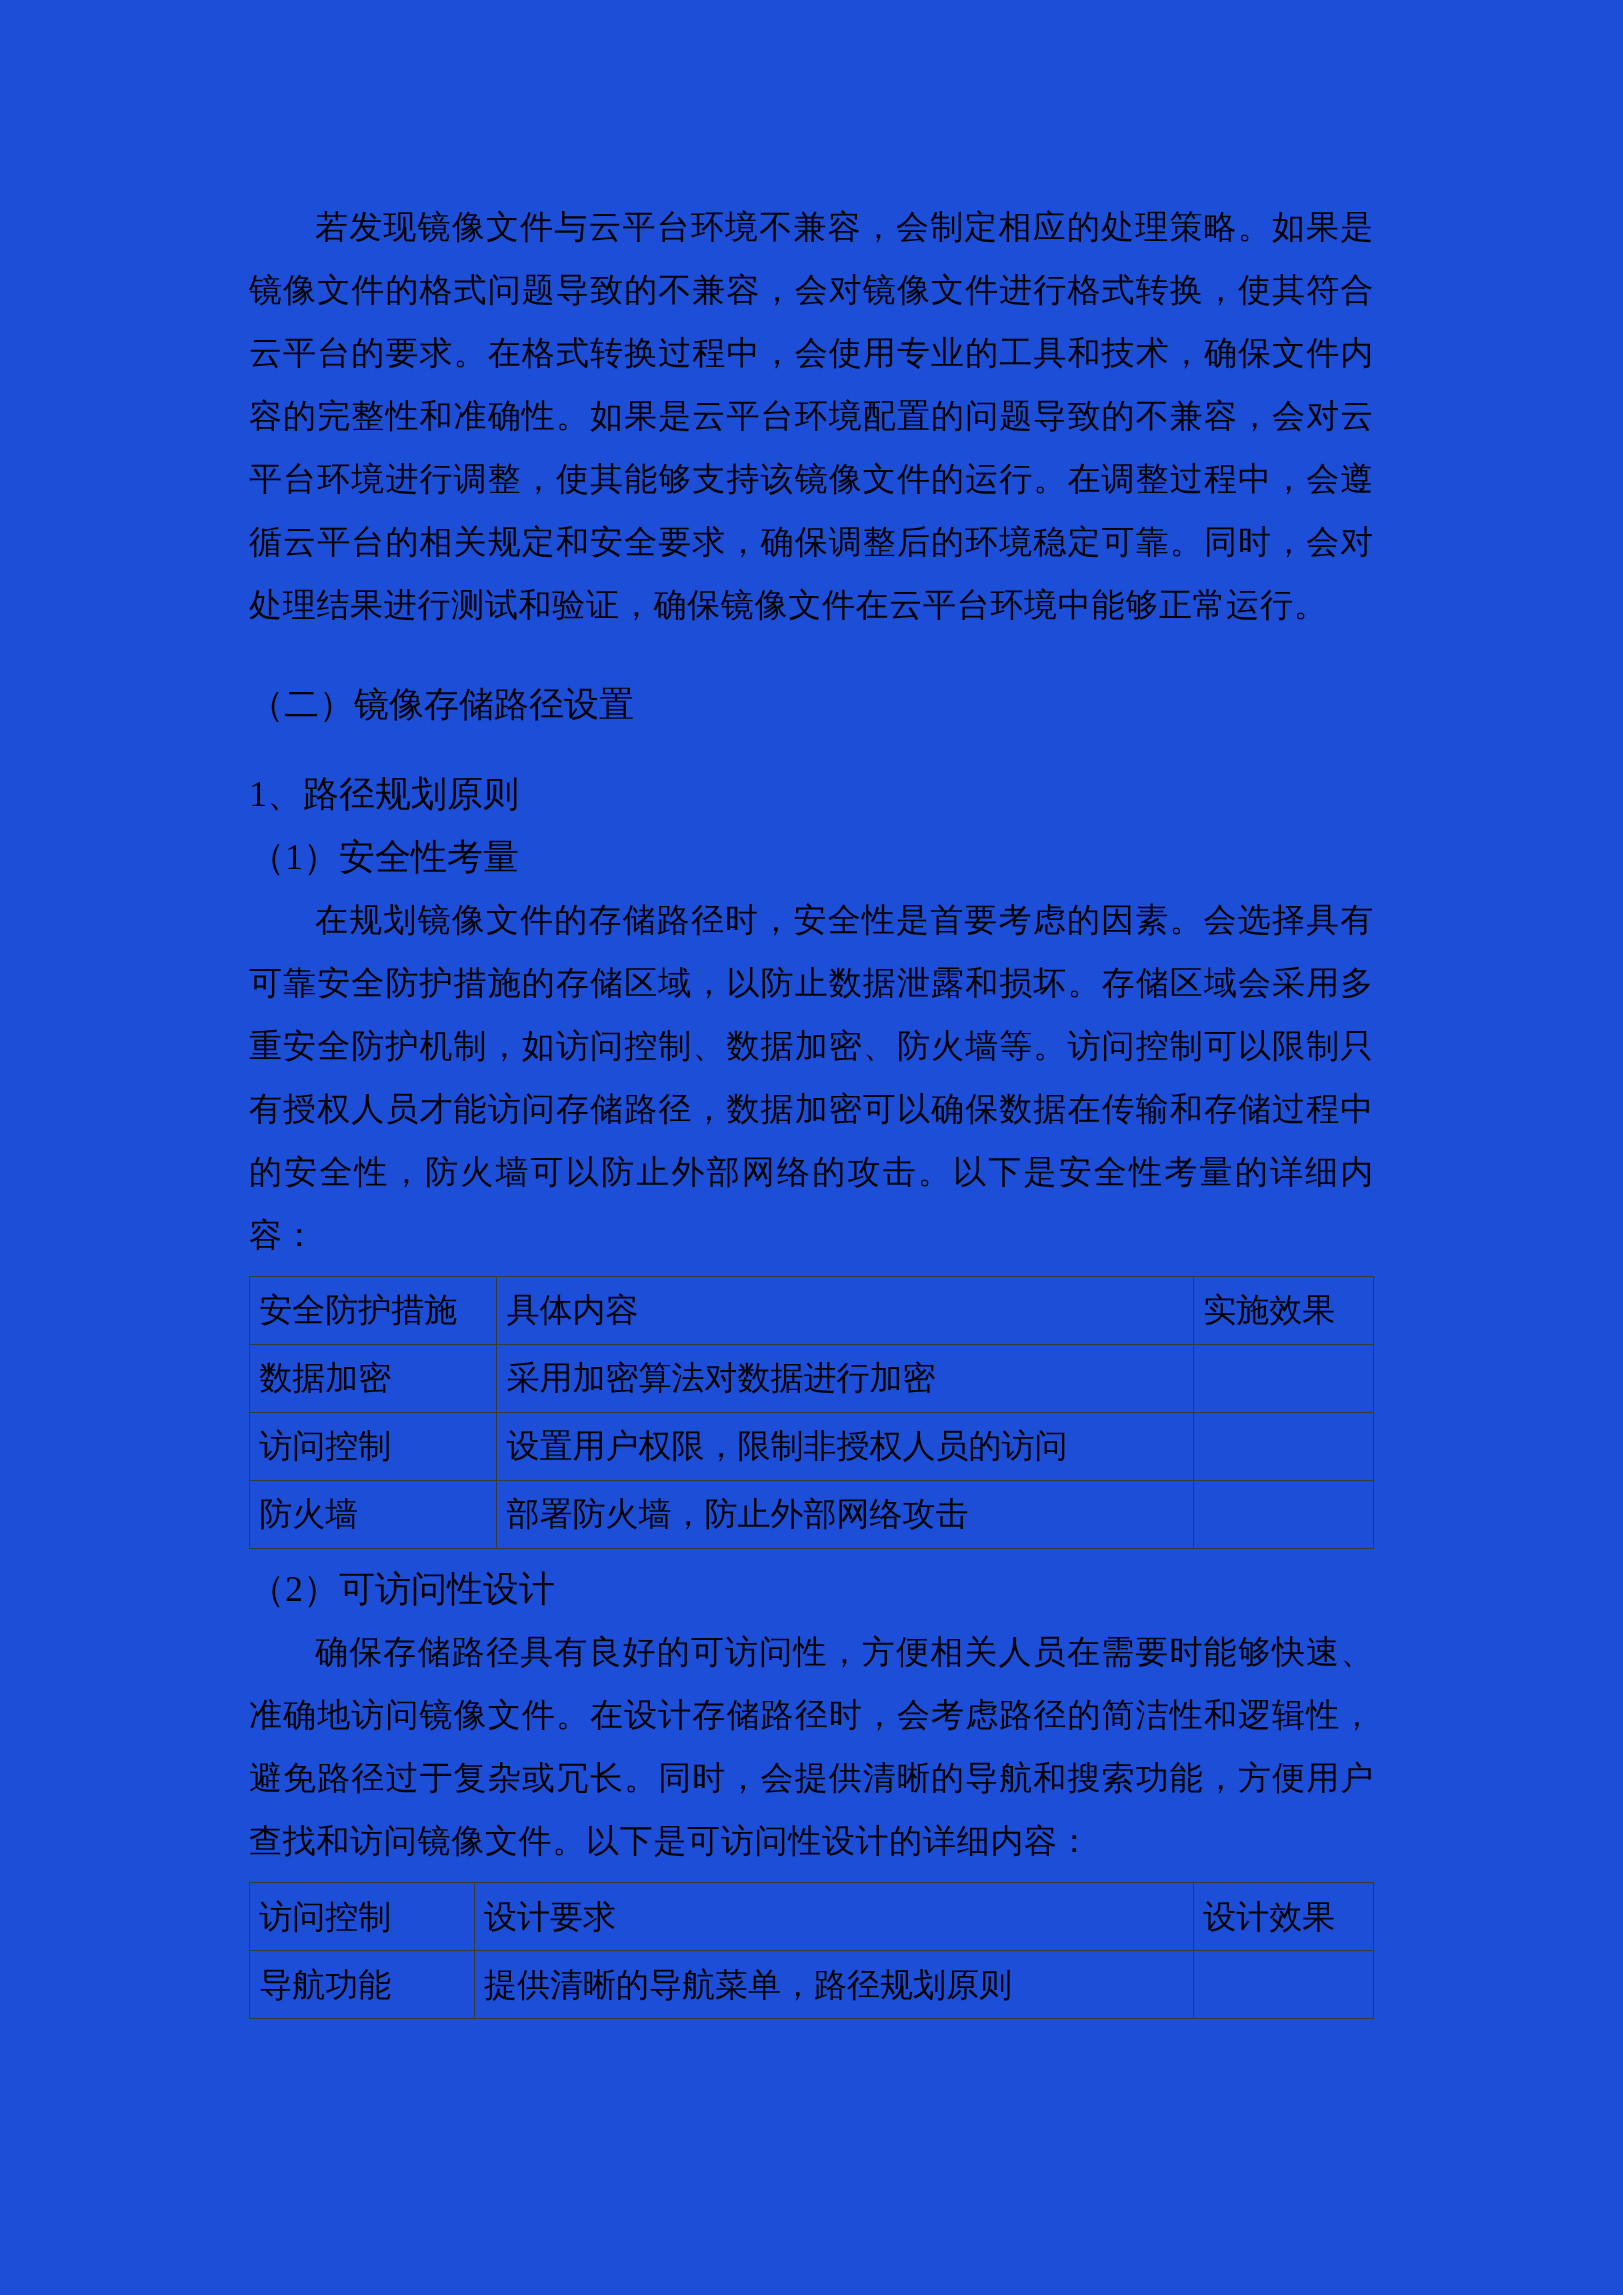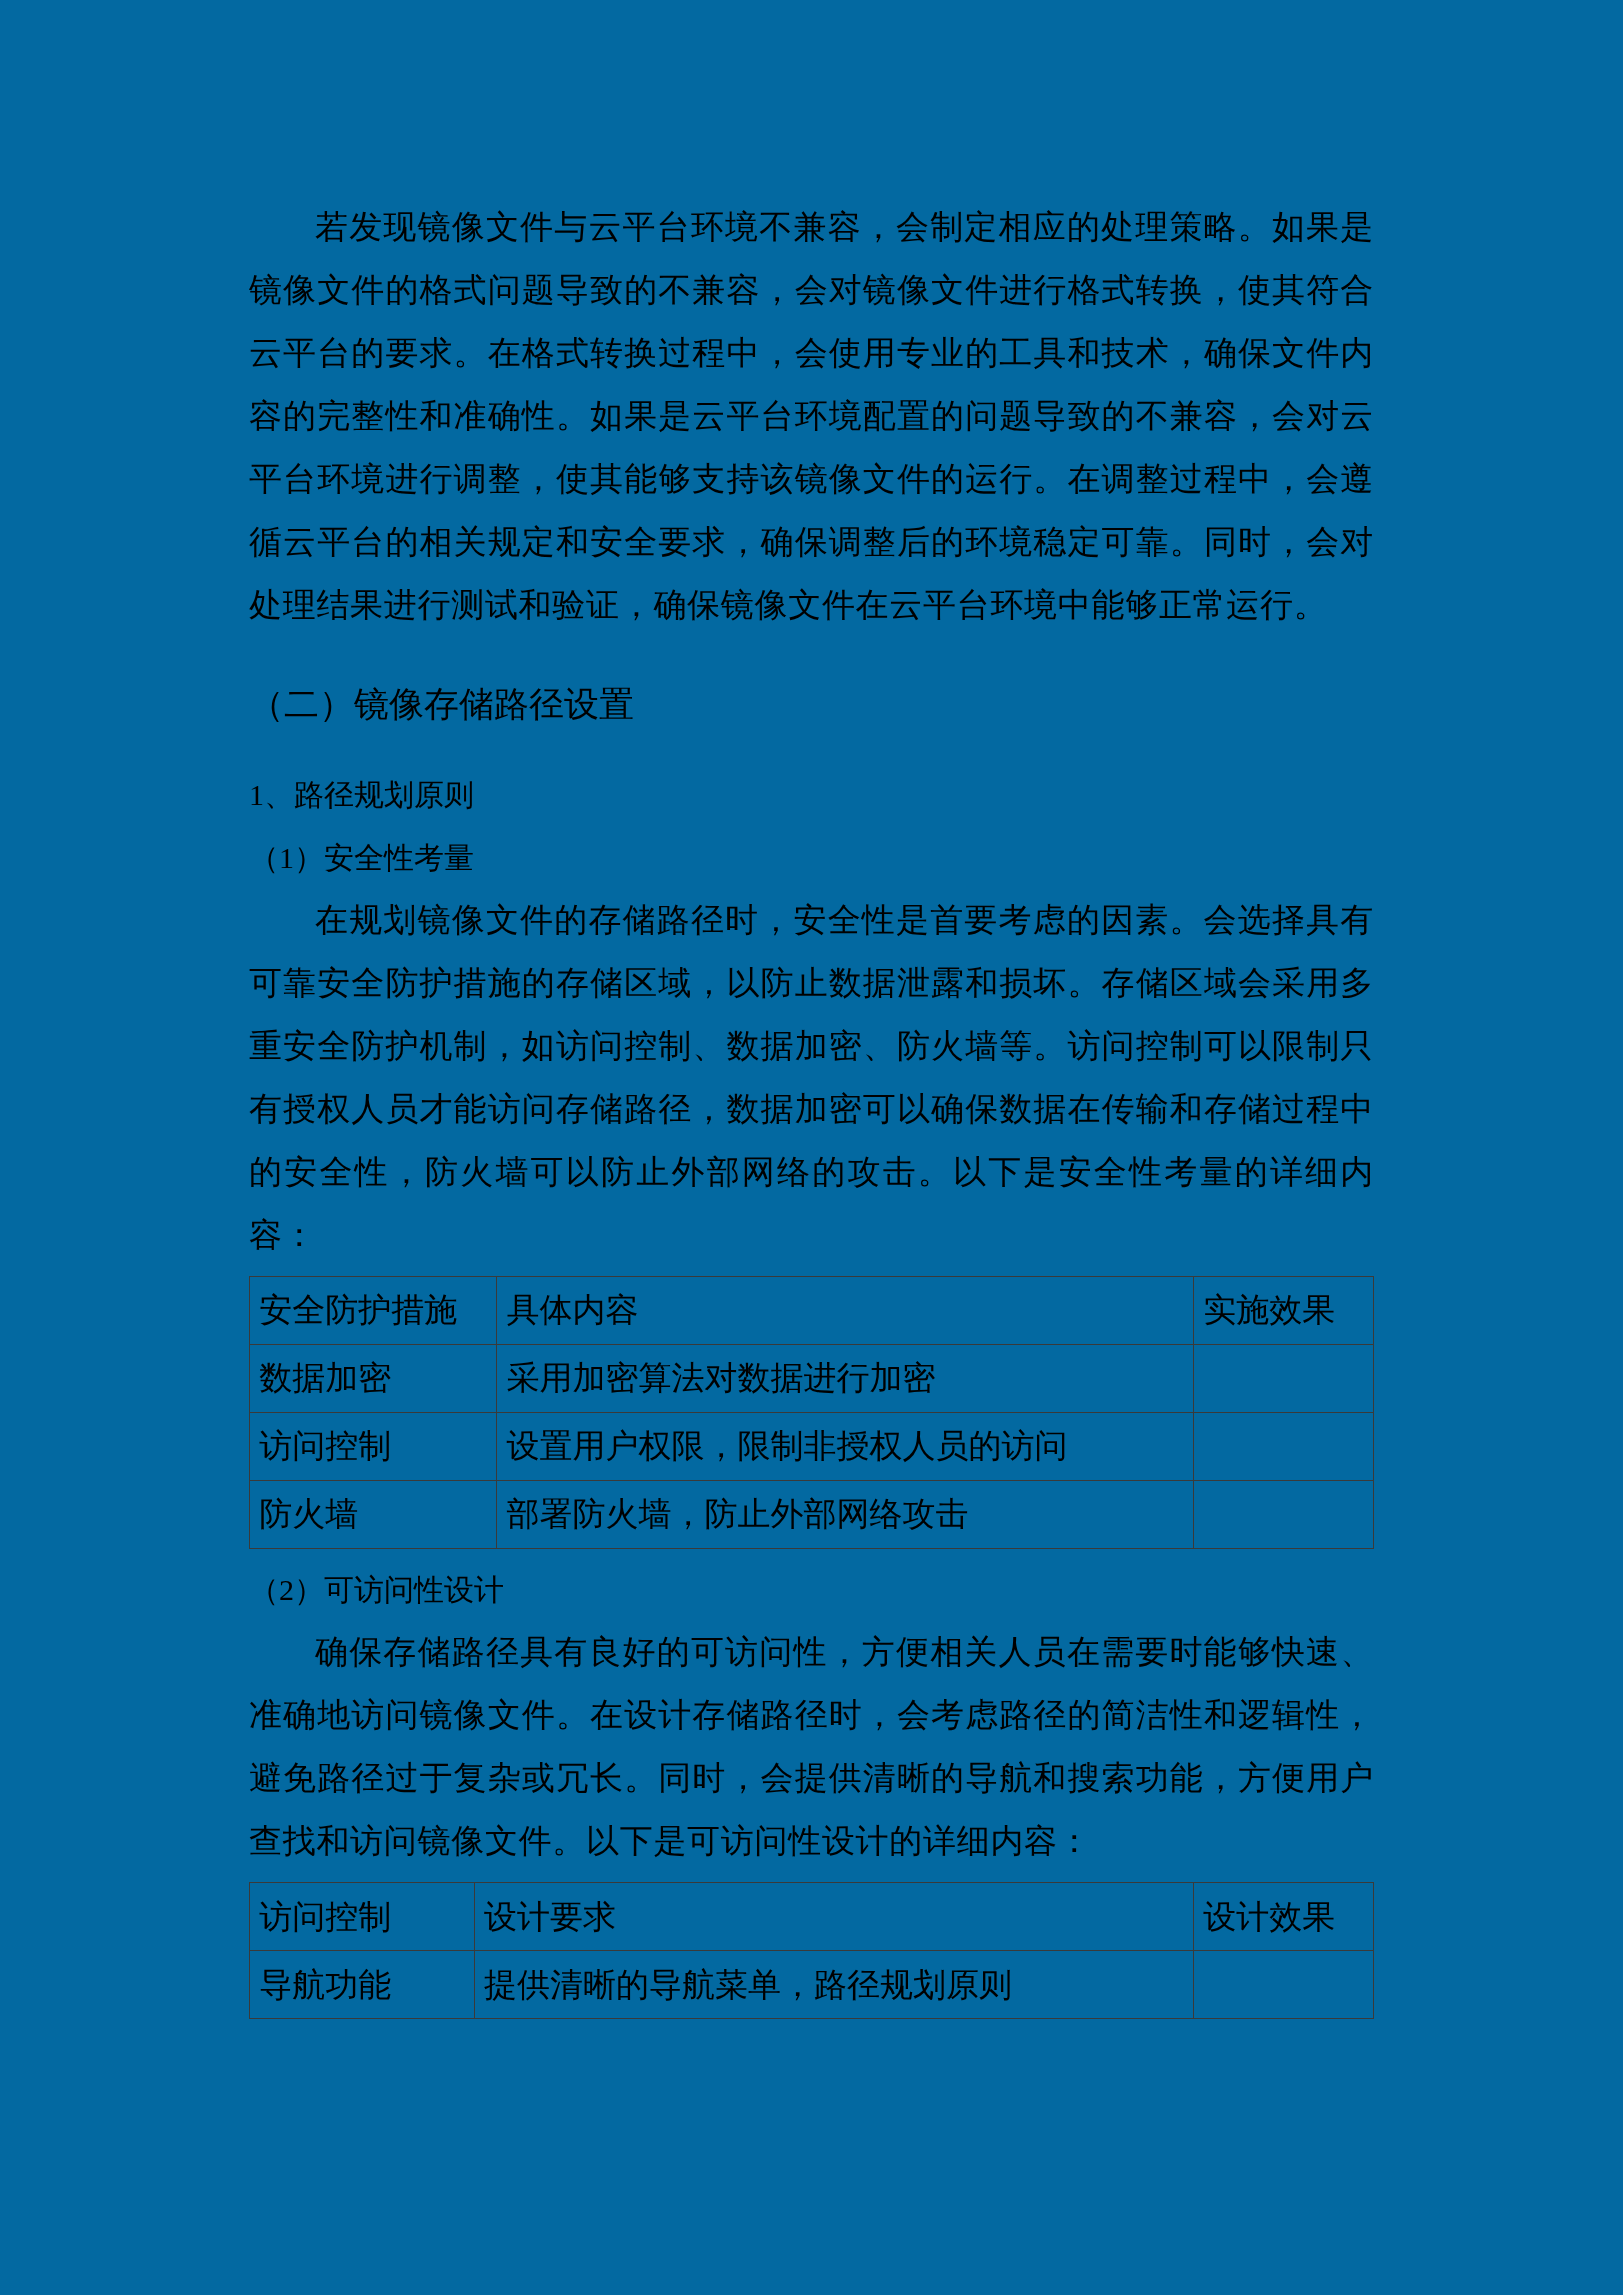--- a/index.html
+++ b/index.html
@@ -5,42 +5,42 @@
   * { box-sizing: border-box; }
   html, body {
     margin: 0;
     padding: 0;
     background: #ffffff;
   }
   .page {
     position: relative;
     width: 1623px;
     height: 2295px;
-    background: #0369a1;
+    background: #1d4ed8;
     padding: 196px 249px 131px 249px;
     font-family: "Liberation Serif", "DejaVu Serif", serif;
     color: #000000;
   }
   p.body-para {
     margin: 0;
     font-size: 33px;
     line-height: 63px;
     text-indent: 2em;
     text-align: justify;
     letter-spacing: 0.7px;
   }
   h2.section-heading {
     margin: 38px 0 27.5px 0;
     font-size: 35px;
     font-weight: normal;
     line-height: 60px;
   }
   p.plain-line {
     margin: 0;
-    font-size: 30px;
+    font-size: 36px;
     line-height: 63px;
     text-indent: 0;
   }
   table.doc-table {
     width: 100%;
     border-collapse: collapse;
     table-layout: fixed;
     margin: 9.2px 0 9.2px 0;
   }
   table.doc-table th,

